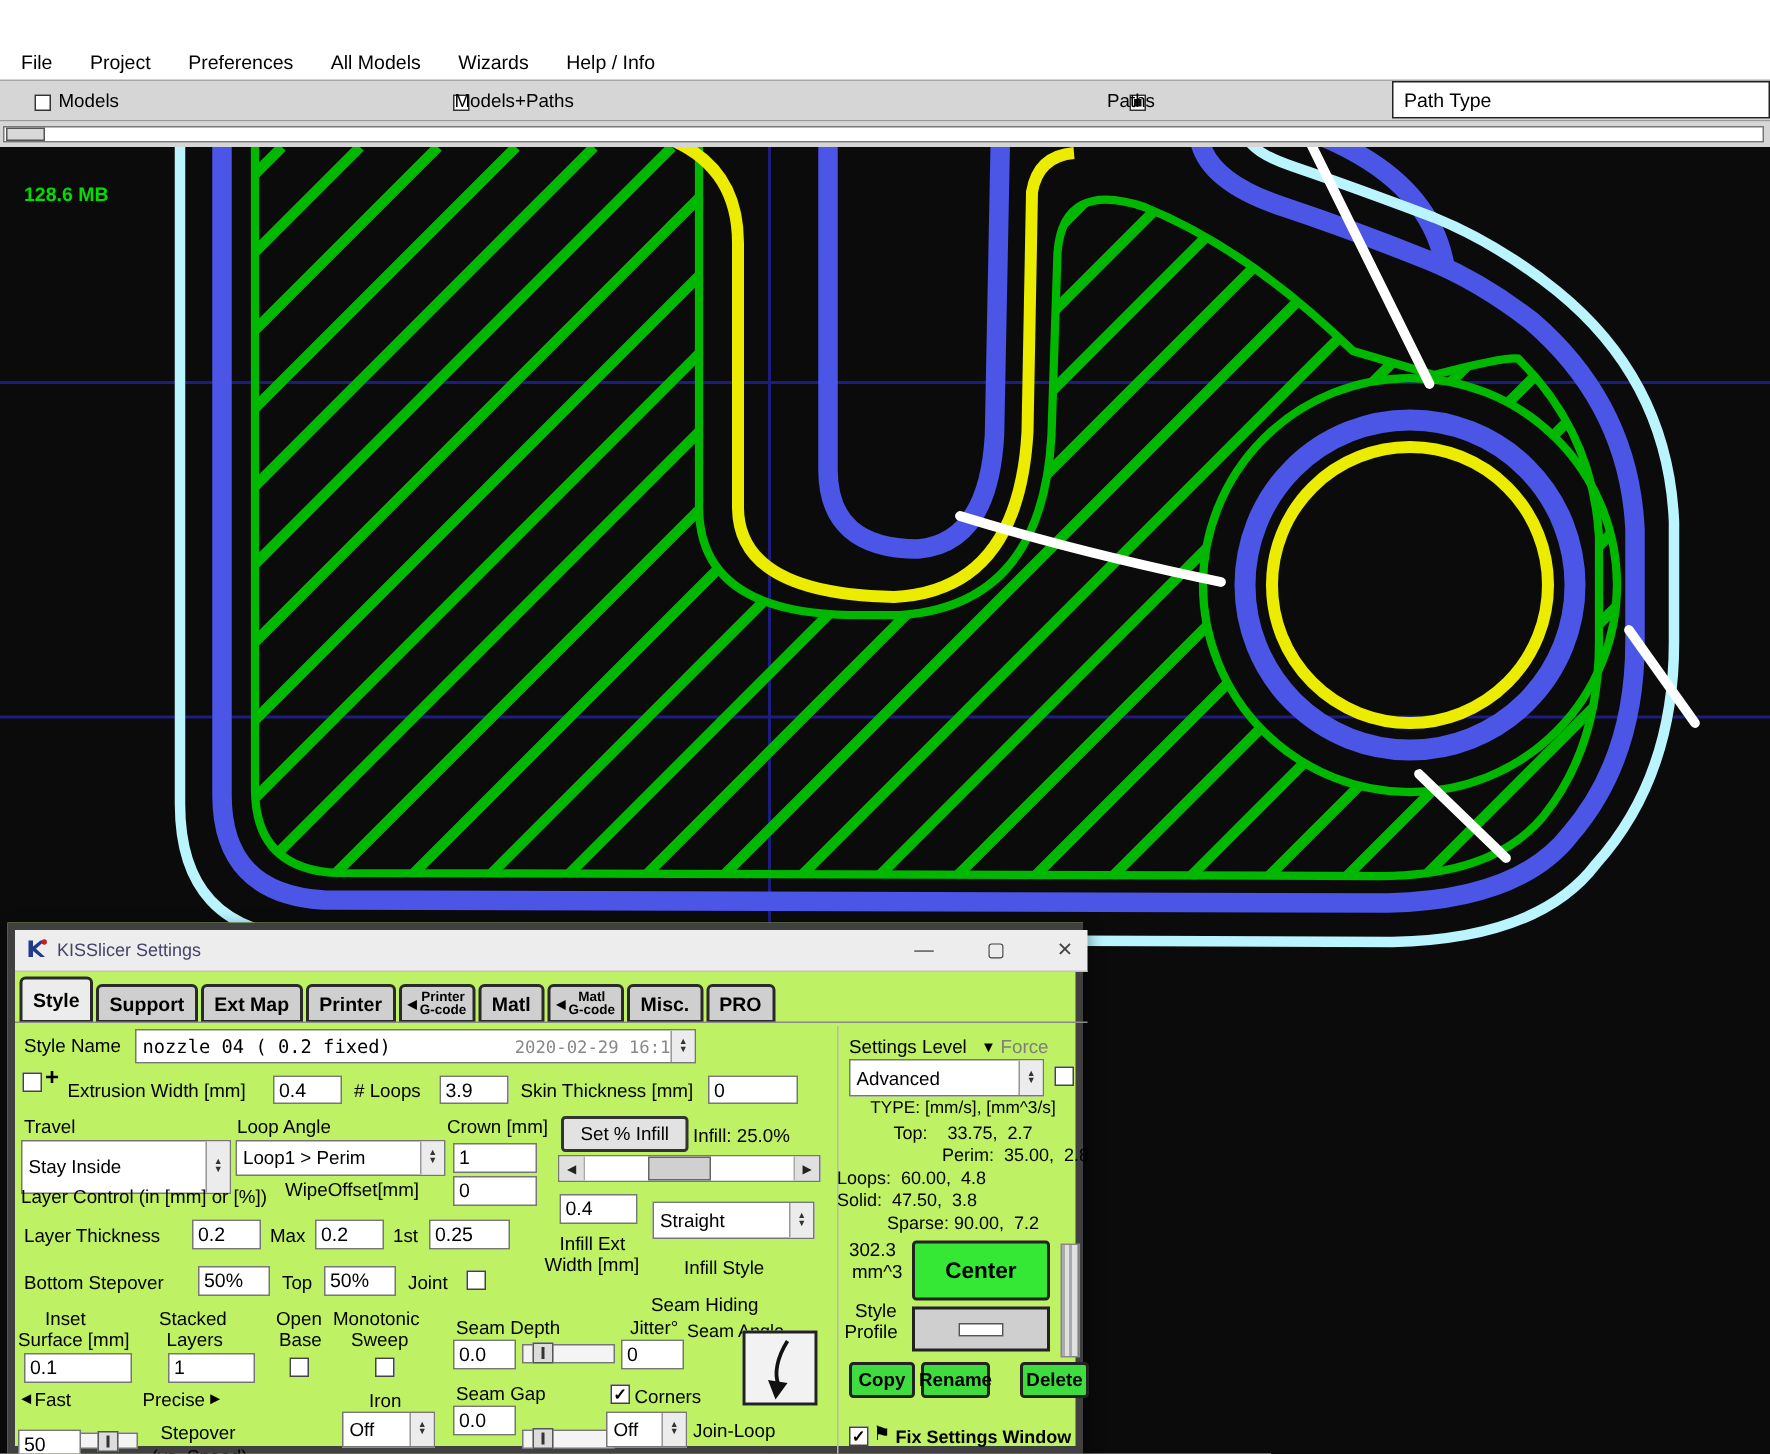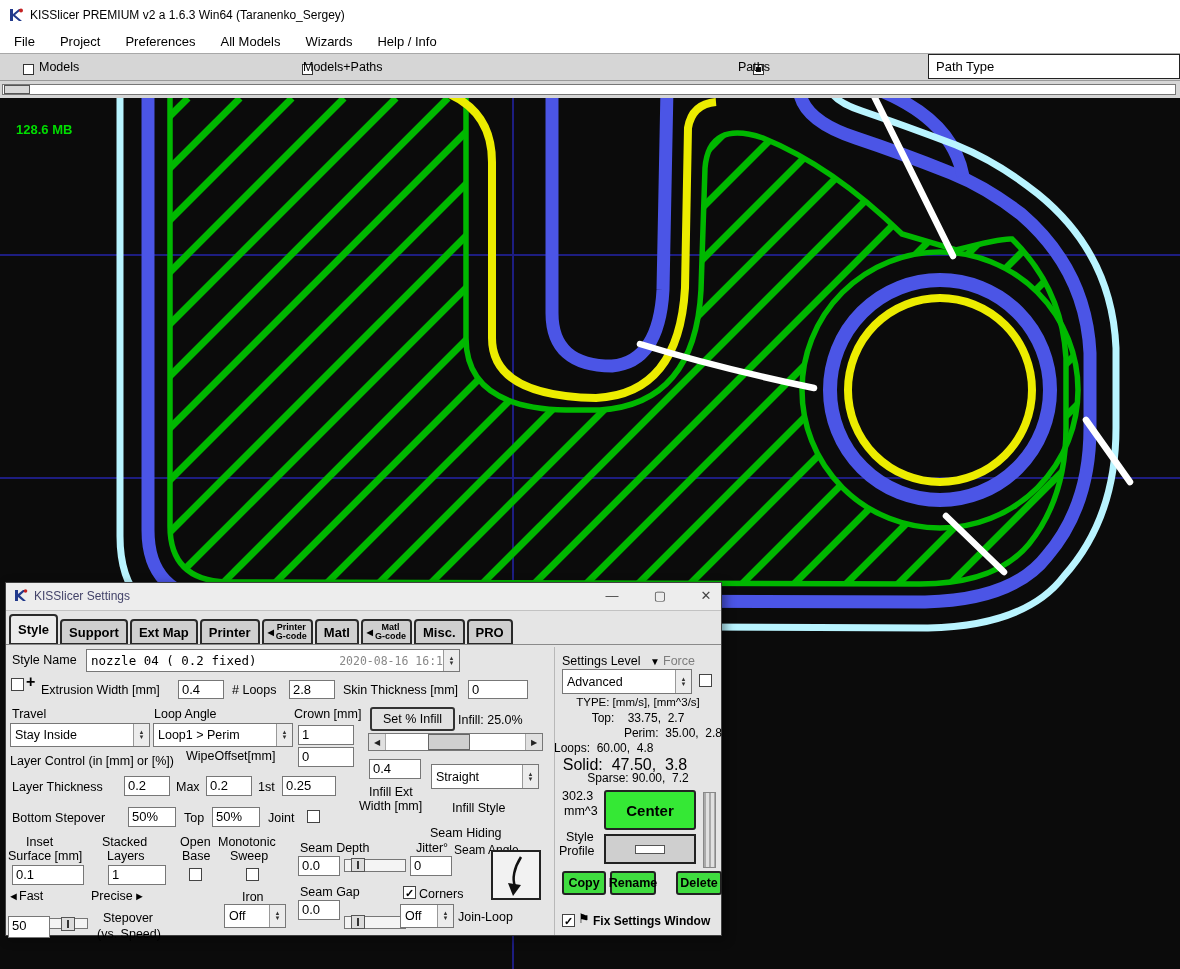--- a/index.html
+++ b/index.html
@@ -19,21 +19,21 @@
   .titlebar{left:0;top:0;width:1180px;height:30px;background:#fff;border-bottom:1px solid #dcdcdc}
   .menubar{left:0;top:30px;width:1180px;height:24px;background:#fff;border-bottom:1px solid #a8a8a8;display:flex;gap:25px;padding-left:14px;align-items:center;font-size:13px;box-sizing:border-box}
   .menubar span{cursor:default}
   .modebar{left:0;top:54px;width:1180px;height:27px;background:#d6d6d6;border-bottom:1px solid #9a9a9a;box-sizing:border-box}
   .radio{width:11px;height:11px;background:#fff;border:1px solid #333;box-sizing:border-box;display:inline-block;position:relative}
   .radio.on::after{content:"";position:absolute;left:2px;top:2px;width:5px;height:5px;background:#111}
   .layerbar{left:0;top:81px;width:1180px;height:17px;background:#d6d6d6}
   .viewport{left:0;top:98px;width:1180px;height:871px;background:#0b0b0b;overflow:hidden}
   .mem{color:#00dd00;font-weight:bold;font-size:13px}
   
-  .sw{left:5px;top:582px;width:717px;height:354px;background:#e5e5e5;border:1px solid #404040;box-shadow:3px 3px 10px rgba(0,0,0,.45);z-index:10;box-sizing:border-box}
+  .sw{left:5px;top:615px;width:717px;height:354px;background:#bef264;border:5px solid #404040;box-shadow:3px 3px 10px rgba(0,0,0,.45);z-index:10;box-sizing:border-box}
   .sw-title{left:0;top:0;width:715px;height:27px;background:#ededed;border-bottom:1px solid #c2c2c2}
   .sw-title .t{position:absolute;left:28px;top:6px;font-size:12px;color:#44446a}
   .wbtn{position:absolute;top:3px;width:24px;height:20px;text-align:center;font-size:13px;color:#444;line-height:20px}
   .tabs{left:3px;top:31px;display:flex;align-items:flex-end;height:31px}
   .tab{height:26px;background:#cfcfcf;border:2px solid #2a2a2a;border-radius:4px 4px 0 0;display:flex;align-items:center;justify-content:center;font-weight:bold;font-size:13px;padding:0 7px;margin-right:2px;box-sizing:border-box;white-space:nowrap}
   .tab.sel{height:31px;background:#ececec}
   .tabstack{display:flex;flex-direction:column;font-size:9px;line-height:9px;font-weight:bold;text-align:center}
   .tabarrow{font-size:8px;margin-right:2px}
   .tabline{left:0;top:61px;width:715px;height:1px;background:#8a8a8a}
   .sbar{display:flex;border:1px solid #777;background:#f2f2f2;box-sizing:border-box}
@@ -44,27 +44,20 @@
   .mini .mthumb{position:absolute;top:-2px;width:14px;height:14px;background:#dcdcdc;border:1px solid #555;box-sizing:border-box;display:flex;align-items:center;justify-content:center}
   .mini .mthumb i{display:block;width:2px;height:8px;background:#333}
   .pre{white-space:pre}
   .grip{background:repeating-linear-gradient(90deg,#aaa 0 2px,#e0e0e0 2px 5px);border:1px solid #888;box-sizing:border-box}
 </style>
 </head>
 <body>
 
 <div class="app">
 
-  <div class="p titlebar">
-    <svg class="p" style="left:8px;top:7px" width="16" height="16">
-        <path d="M2,2 L2,14 L5,14 L5,9 L11,14 L14,14 L7,8 L14,2 L11,2 L5,7 L5,2 Z" fill="#223a8c"></path>
-        <circle cx="13" cy="3.5" r="2" fill="#c42222"></circle>
-      </svg>
-    <div class="p" style="left:30px;top:8px;font-size:12px">KISSlicer PREMIUM v2 a 1.6.3 Win64 (Taranenko_Sergey)</div>
-  </div>
 
   <div class="p menubar">
     <span>File</span>
     <span>Project</span>
     <span>Preferences</span>
     <span>All Models</span>
     <span>Wizards</span>
     <span>Help / Info</span>
   </div>
 
@@ -199,43 +192,43 @@
           </span>
       </div>
       <div class="tab">Misc.</div>
       <div class="tab">PRO</div>
     </div>
     <div class="p tabline"></div>
 
     <span class="p lbl" style="left:6px;top:70px">Style Name</span>
     <div class="p inp" style="left:80px;top:66px;width:374px;height:23px;display:flex;align-items:center;padding:0">
       <span style="flex:1;font-family:'DejaVu Sans Mono',monospace;font-size:12.5px;padding-left:4px">nozzle 04 ( 0.2 fixed)</span>
-      <span style="color:#888;font-family:'DejaVu Sans Mono',monospace;font-size:11.5px">2020-08-16 16:1</span>
+      <span style="color:#888;font-family:'DejaVu Sans Mono',monospace;font-size:11.5px">2020-02-29 16:1</span>
       <span class="spin" style="height:100%">
           <span>▲</span>
           <span>▼</span>
         </span>
     </div>
     <span class="p cb" style="left:5px;top:95px"></span>
     <span class="p" style="left:20px;top:90px;font-size:16px;font-weight:bold">+</span>
 
     <span class="p lbl" style="left:35px;top:100px">Extrusion Width [mm]</span>
     <div class="p inp" style="left:172px;top:97px;width:46px;height:19px">0.4</div>
     <span class="p lbl" style="left:226px;top:100px"># Loops</span>
-    <div class="p inp" style="left:283px;top:97px;width:46px;height:19px">2.8</div>
+    <div class="p inp" style="left:283px;top:97px;width:46px;height:19px">3.9</div>
     <span class="p lbl" style="left:337px;top:100px">Skin Thickness [mm]</span>
     <div class="p inp" style="left:462px;top:97px;width:60px;height:19px">0</div>
 
     <span class="p lbl" style="left:6px;top:124px">Travel</span>
     <span class="p lbl" style="left:148px;top:124px">Loop Angle</span>
     <span class="p lbl" style="left:288px;top:124px">Crown [mm]</span>
     <div class="p btn" style="left:364px;top:124px;width:85px;height:24px">Set % Infill</div>
     <span class="p lbl" style="left:452px;top:130px">Infill: 25.0%</span>
 
-    <div class="p combo" style="left:4px;top:140px;width:140px;height:24px">
+    <div class="p combo" style="left:4px;top:140px;width:140px;height:36px">
       <span class="txt">Stay Inside</span>
       <span class="spin">
           <span>▲</span>
           <span>▼</span>
         </span>
     </div>
     <div class="p combo" style="left:147px;top:140px;width:140px;height:24px">
       <span class="txt">Loop1 &gt; Perim</span>
       <span class="spin">
           <span>▲</span>
@@ -361,21 +354,21 @@
       <span class="spin">
           <span>▲</span>
           <span>▼</span>
         </span>
     </div>
     <span class="p cb" style="left:693px;top:91px"></span>
     <div class="p lbl" style="left:548px;top:113px;width:168px;text-align:center;font-size:11.5px">TYPE: [mm/s], [mm^3/s]</div>
     <div class="p lbl pre" style="left:548px;top:128px;width:168px;text-align:center;font-size:12px">Top:    33.75,  2.7</div>
     <div class="p lbl pre" style="left:548px;top:143px;width:168px;text-align:right;font-size:12px">Perim:  35.00,  2.8</div>
     <div class="p lbl pre" style="left:548px;top:158px;width:168px;text-align:left;font-size:12px">Loops:  60.00,  4.8</div>
-    <div class="p lbl pre" style="left:548px;top:173px;width:142px;text-align:center;font-size:16px">Solid:  47.50,  3.8</div>
+    <div class="p lbl pre" style="left:548px;top:173px;width:142px;text-align:left;font-size:12px">Solid:  47.50,  3.8</div>
     <div class="p lbl pre" style="left:548px;top:188px;width:168px;text-align:center;font-size:12px">Sparse: 90.00,  7.2</div>
 
     <span class="p lbl" style="left:556px;top:206px">302.3</span>
     <span class="p lbl" style="left:558px;top:221px">mm^3</span>
     <div class="p gbtn" style="left:598px;top:207px;width:92px;height:40px;font-size:15px;background:#35e835">Center</div>
     <div class="p grip" style="left:697px;top:209px;width:13px;height:76px"></div>
     <span class="p lbl" style="left:560px;top:247px">Style</span>
     <span class="p lbl" style="left:553px;top:261px">Profile</span>
     <div class="p" style="left:598px;top:251px;width:92px;height:30px;background:#cfcfcf;border:2px solid #222;box-sizing:border-box">
       <span style="position:absolute;left:29px;top:9px;width:30px;height:9px;background:#fff;border:1px solid #555;box-sizing:border-box"></span>

